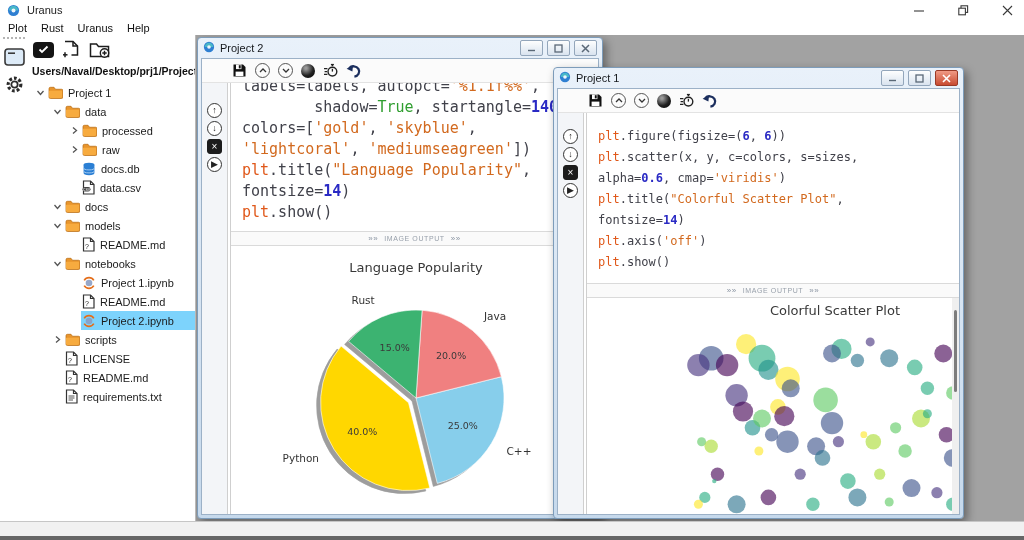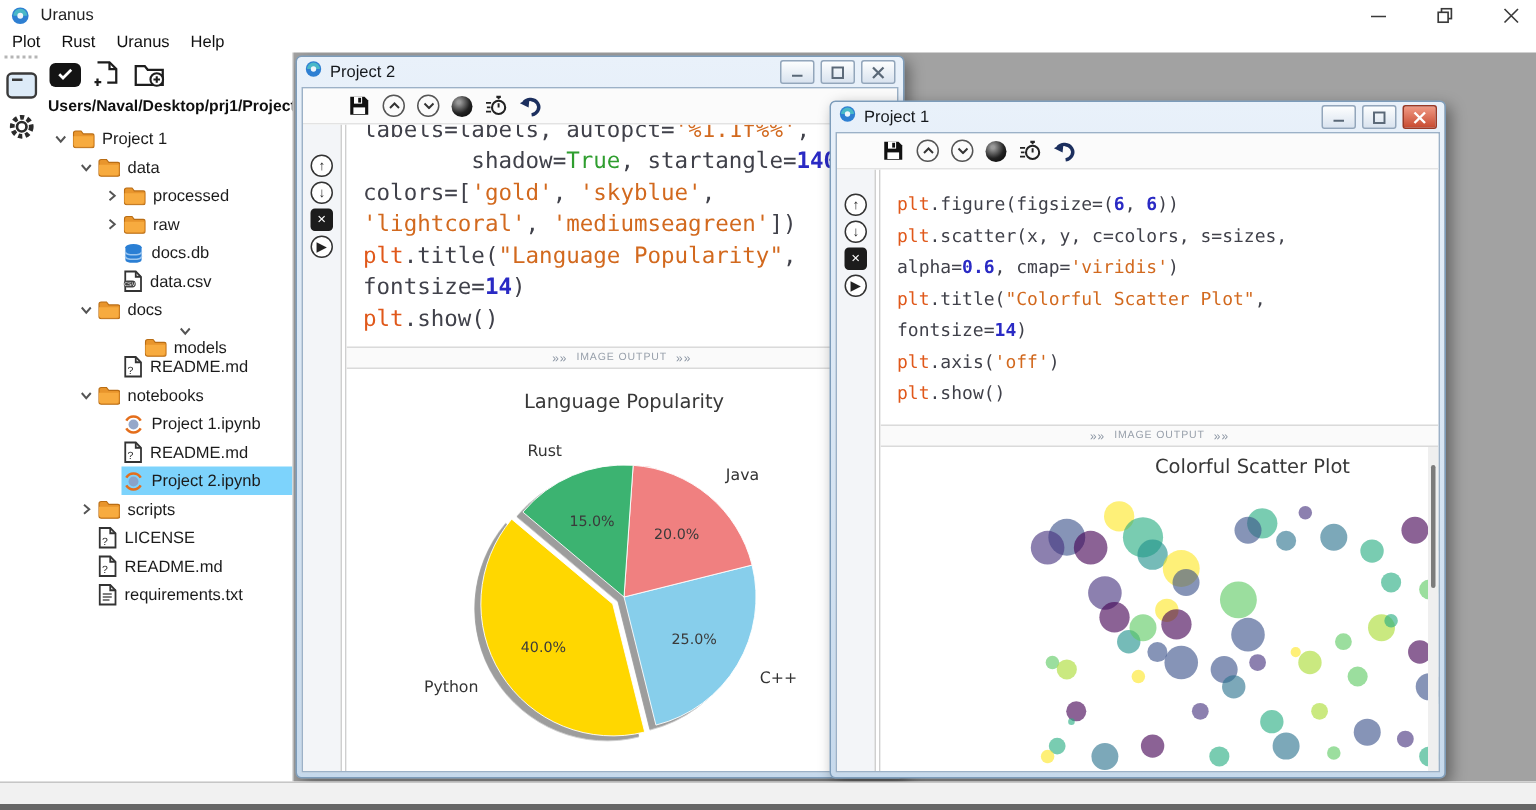--- a/index.html
+++ b/index.html
@@ -260,21 +260,21 @@
             <span class="rowin">
               <span class="ticon">
                 <svg width="15" height="13" viewBox="0 0 16 14">
                   <path d="M1 3 q0-1.6 1.6-1.6 h3.8 l1.6 2.1 h6.4 q1.6 0 1.6 1.6 v6.8 q0 1.6-1.6 1.6 h-11.8 q-1.6 0-1.6-1.6 z" fill="#e8952c" stroke="#b96d14" stroke-width="0.8"></path>
                   <path d="M1 5.2 h14 v6 q0 1.6-1.6 1.6 h-10.8 q-1.6 0-1.6-1.6 z" fill="#f7ab3f"></path>
                 </svg>
               </span>
               <span class="tlabel">docs</span>
             </span>
           </div>
-          <div class="trow" style="padding-left: 23px; flex-direction: column;">
+          <div class="trow" style="padding-left: 23px;">
             <span class="chv">
               <svg width="9" height="9" viewBox="0 0 9 9">
                 <polyline points="1.5,3 4.5,6.5 7.5,3" fill="none" stroke="#555" stroke-width="1.3"></polyline>
               </svg>
             </span>
             <span class="rowin">
               <span class="ticon">
                 <svg width="15" height="13" viewBox="0 0 16 14">
                   <path d="M1 3 q0-1.6 1.6-1.6 h3.8 l1.6 2.1 h6.4 q1.6 0 1.6 1.6 v6.8 q0 1.6-1.6 1.6 h-11.8 q-1.6 0-1.6-1.6 z" fill="#e8952c" stroke="#b96d14" stroke-width="0.8"></path>
                   <path d="M1 5.2 h14 v6 q0 1.6-1.6 1.6 h-10.8 q-1.6 0-1.6-1.6 z" fill="#f7ab3f"></path>

